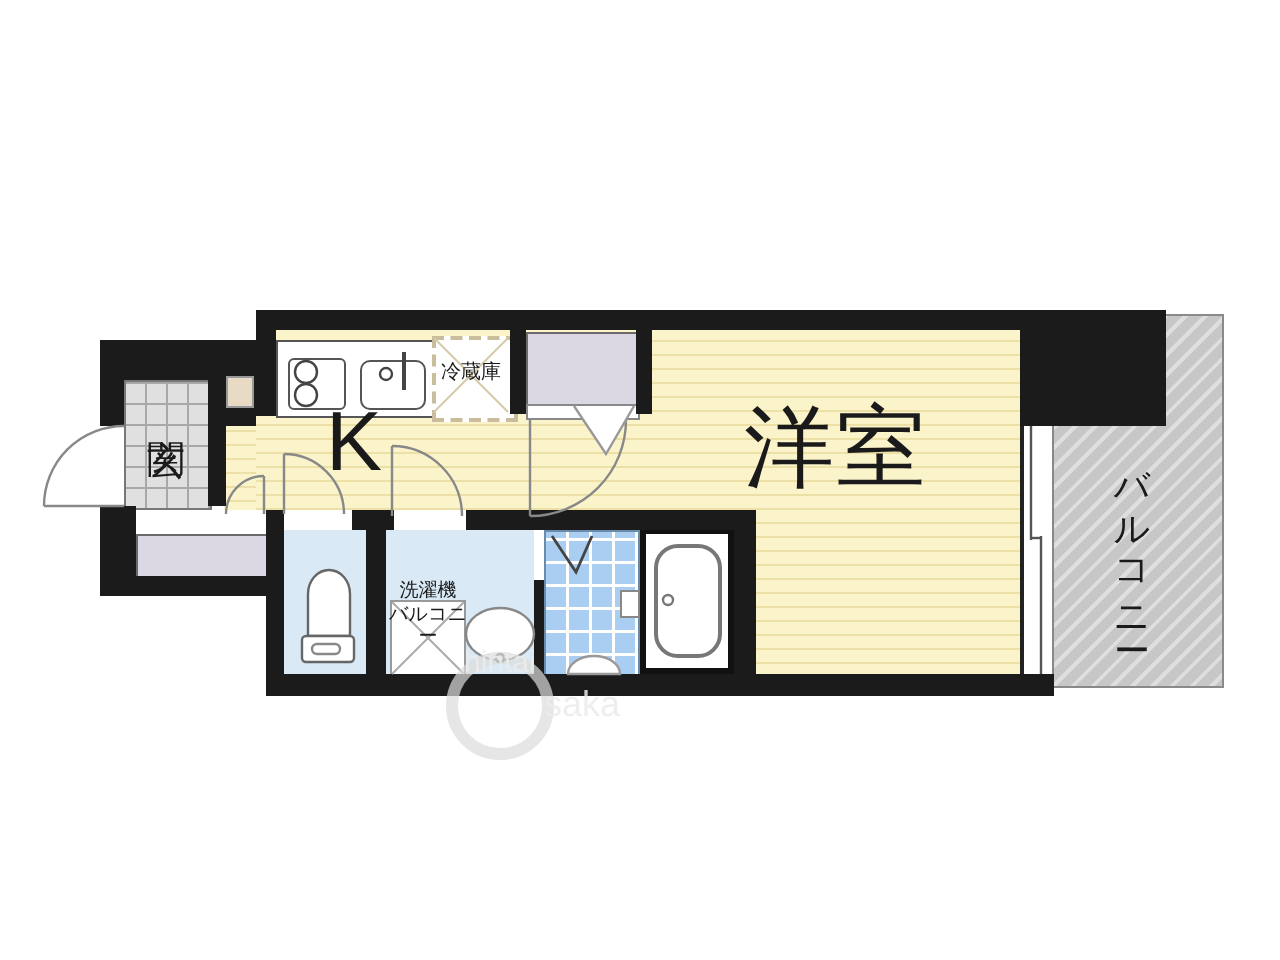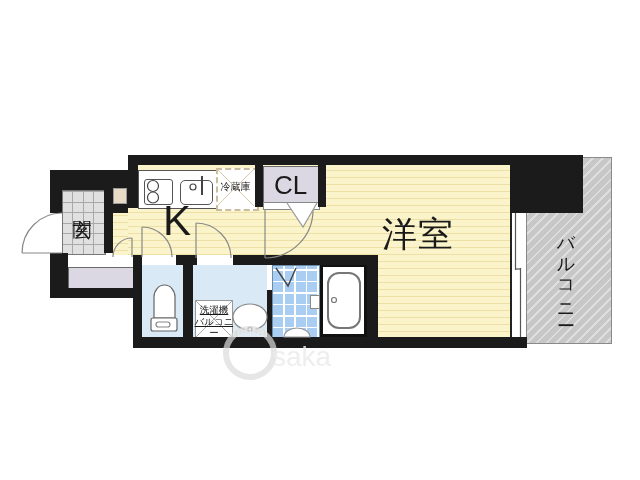--- a/index.html
+++ b/index.html
@@ -122,26 +122,25 @@
       <rect x="156" y="322" width="14" height="5" rx="2.5" stroke="#888"></rect>
       <ellipse cx="250" cy="317" rx="17" ry="13" stroke="#888"></ellipse>
       <circle cx="250" cy="329" r="2"></circle>
       <circle cx="334" cy="300" r="2.5" stroke="#777"></circle>
       <path d="M284,337 A13,9 0 0 1 310,337 Z" stroke="#999"></path>
     </g>
   </svg>
 
   <div class="lbl vtext" style="left:73px;top:204px;font-size:19px;letter-spacing:2px;">玄関</div>
   <div class="lbl" style="left:163px;top:200px;font-size:42px;">K</div>
-  <div class="lbl ctr" style="left:263px;top:172px;width:55px;font-size:26px;">CL</div>
   <div class="lbl ctr" style="left:214px;top:182px;width:43px;font-size:10px;">冷蔵庫</div>
-  <div class="lbl ctr" style="left:368px;top:216px;width:100px;font-size:35px;letter-spacing:1px;">洋室</div>
+  <div class="lbl ctr" style="left:368px;top:205px;width:100px;font-size:45px;letter-spacing:1px;font-family:Liberation Mono, monospace;">洋室</div>
   <div class="lbl vtext" style="left:557px;top:222px;font-size:18px;letter-spacing:3px;">バルコニー</div>
-  <div class="abs ctr" style="left:193px;top:304px;width:42px;font-size:9.5px;line-height:11.5px;text-decoration:underline;">
+  <div class="abs ctr" style="left:193px;top:290px;width:42px;font-size:9.5px;line-height:11.5px;">
     <span style="display:block;">洗濯機</span>
     <span style="display:block;">バルコニー</span>
   </div>
 
   <div class="ring" style="left:223px;top:326px;width:54px;height:54px;border:6px solid rgba(220,220,220,0.7);box-sizing:border-box;"></div>
   <div class="lbl" style="left:232px;top:324px;font-size:15px;color:rgba(235,235,235,0.85);">hintai</div>
-  <div class="lbl" style="left:272px;top:343px;font-size:28px;color:rgba(235,235,235,0.85);">saka</div>
+  <div class="lbl" style="left:272px;top:343px;font-size:18px;color:rgba(235,235,235,0.85);">saka</div>
 
 </div>
 
 </body></html>

